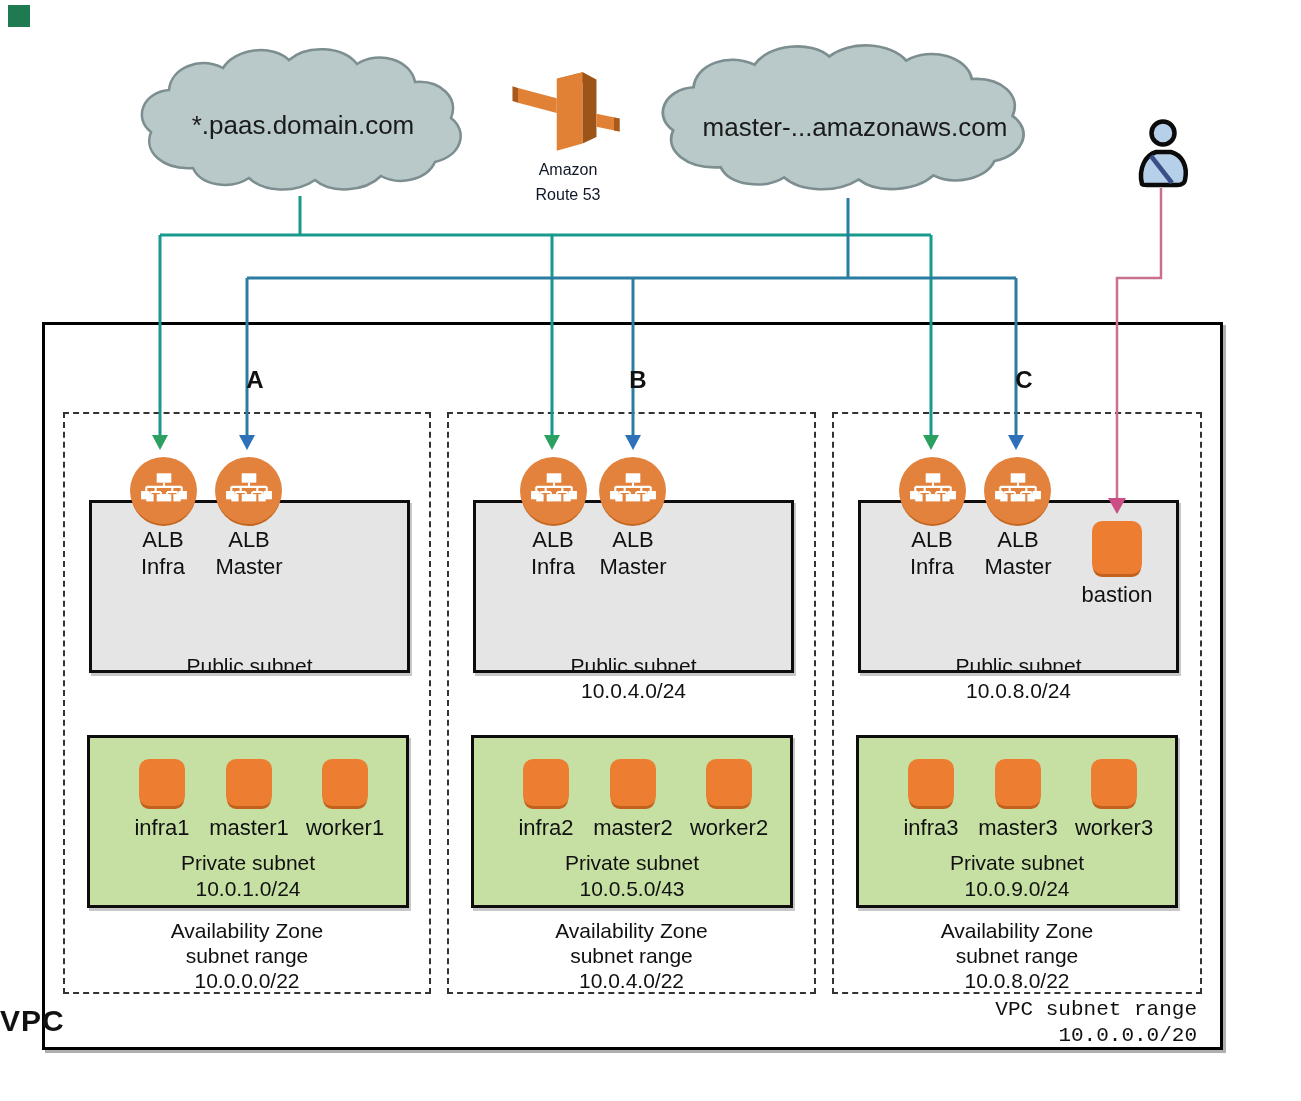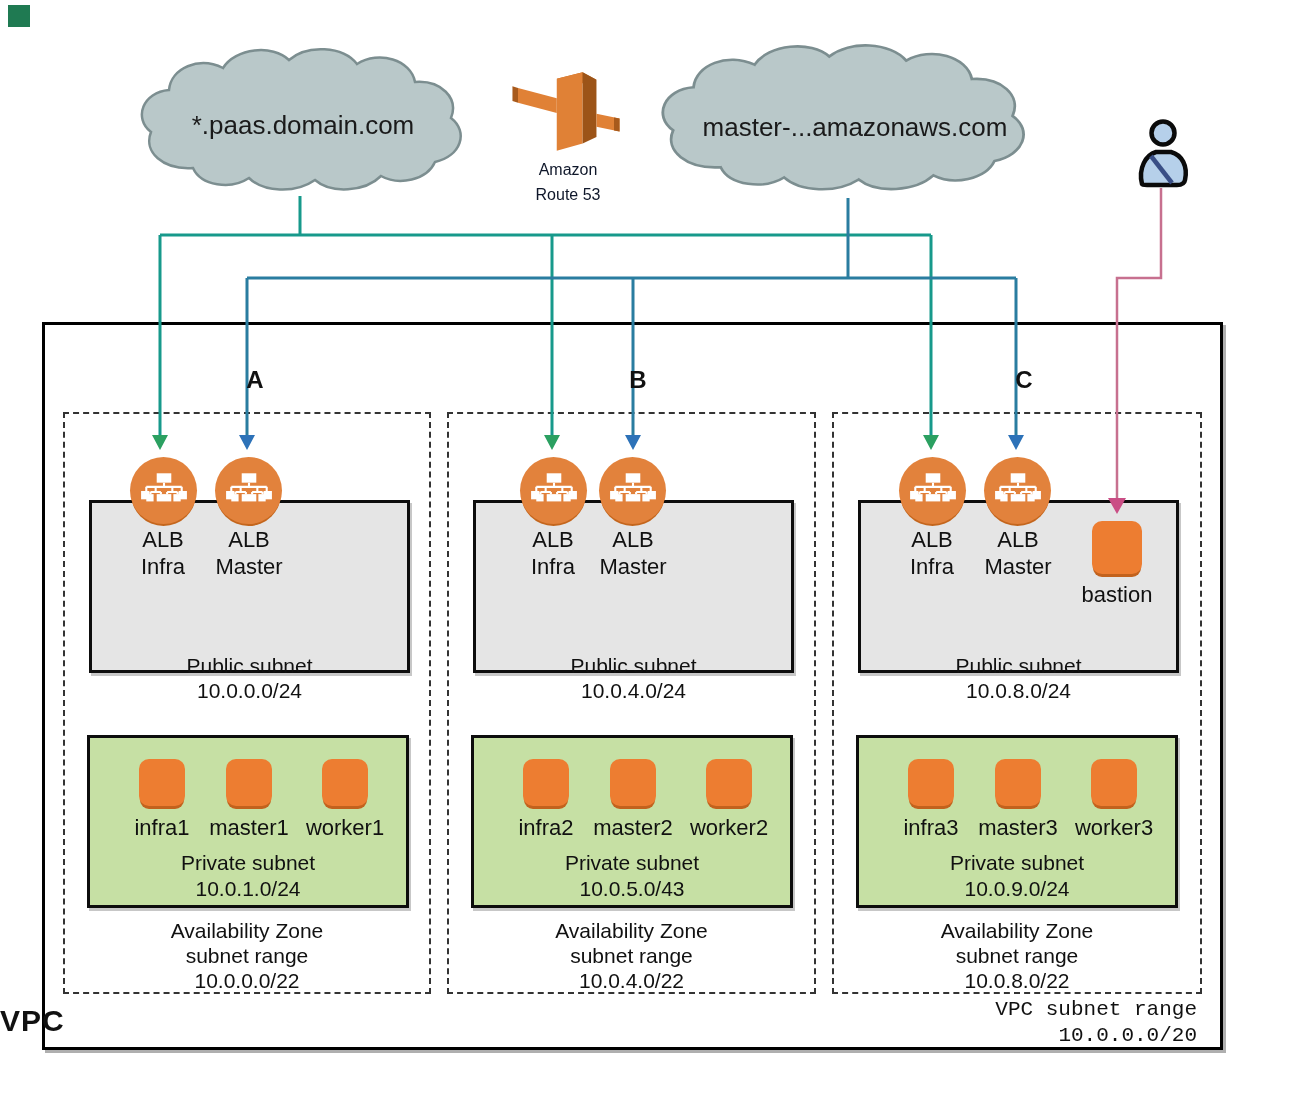--- a/index.html
+++ b/index.html
@@ -144,21 +144,20 @@
       <div>ALB</div>
       <div>Infra</div>
     </div>
     <div class="alb-label alb-master-label">
       <div>ALB</div>
       <div>Master</div>
     </div>
 
     <div class="pub-text">
       <div>Public subnet</div>
-      <div>10.0.0.0/24</div>
     </div>
 
     <div class="node node-1"></div>
     <div class="node node-2"></div>
     <div class="node node-3"></div>
     <div class="node-label nl-1">infra1</div>
     <div class="node-label nl-2">master1</div>
     <div class="node-label nl-3">worker1</div>
 
     <div class="priv-text">

